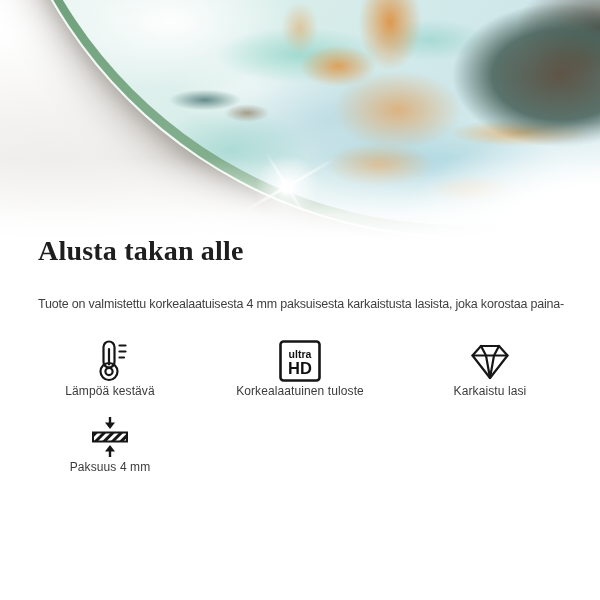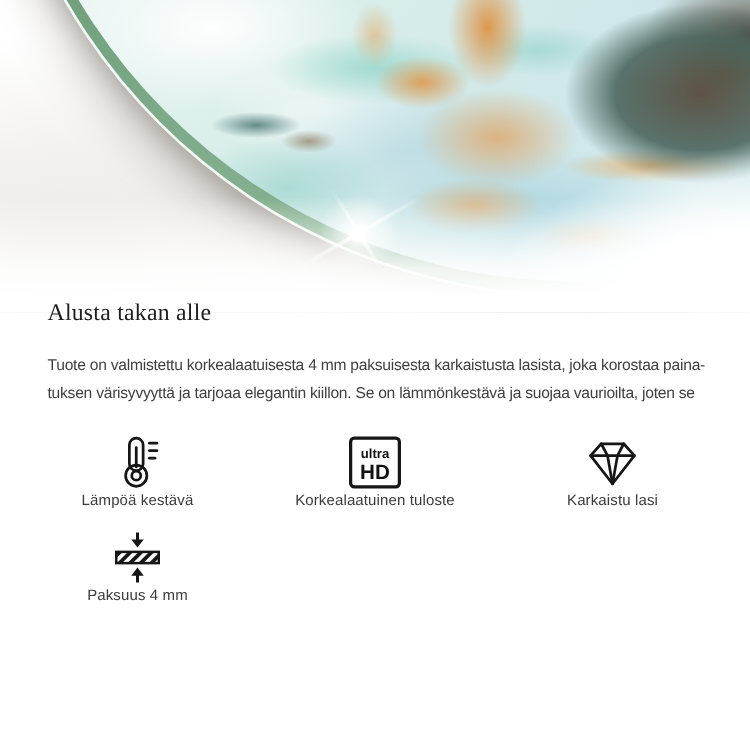--- a/index.html
+++ b/index.html
@@ -78,25 +78,25 @@
   .hero-fade-right {
     position:absolute; right:0; bottom:0; width:290px; height:170px;
     background:radial-gradient(ellipse 280px 170px at 100% 100%, #ffffff 38%, rgba(255,255,255,0) 75%);
   }
 
   
   .text-block { position:relative; z-index:2; padding:0 38px; }
   .page-title {
     margin:-16px 0 0 0;
     font-family:"Liberation Serif", serif;
-    font-weight:400; color:#1e1e1e;
-    font-size:19px; line-height:33px;
+    font-weight:700; color:#1e1e1e;
+    font-size:28px; line-height:33px;
     letter-spacing:0.2px;
   }
-  .body-copy { margin-top:15px; color:#3f3f3f; }
+  .body-copy { margin-top:27px; color:#3f3f3f; }
   .body-copy .line {
     font-size:12.5px; line-height:21.5px; letter-spacing:-0.2px; white-space:nowrap;
   }
 
   
   .features {
     margin:22px 15px 0 15px;
     display:grid; grid-template-columns:repeat(3, 1fr); row-gap:16px;
   }
   .feature { display:flex; flex-direction:column; align-items:center; }
@@ -117,21 +117,20 @@
   <div class="hero-fade-right"></div>
   <div class="hero-fade"></div>
 </div>
 
 <div class="text-block">
   <h1 class="page-title">
     <div>Alusta takan alle</div>
   </h1>
   <div class="body-copy">
     <div class="line">Tuote on valmistettu korkealaatuisesta 4 mm paksuisesta karkaistusta lasista, joka korostaa paina-</div>
-    <div class="line">tuksen värisyvyyttä ja tarjoaa elegantin kiillon. Se on lämmönkestävä ja suojaa vaurioilta, joten se</div>
   </div>
 </div>
 
 <div class="features">
 
   <div class="feature">
     <div class="icn">
       <svg width="46" height="46" viewBox="0 0 46 46">
         <rect class="stroke" x="16.5" y="3.5" width="11" height="26" rx="5.5" fill="#fff"></rect>
         <circle class="stroke" cx="22" cy="33.5" r="8.5" fill="#fff"></circle>

